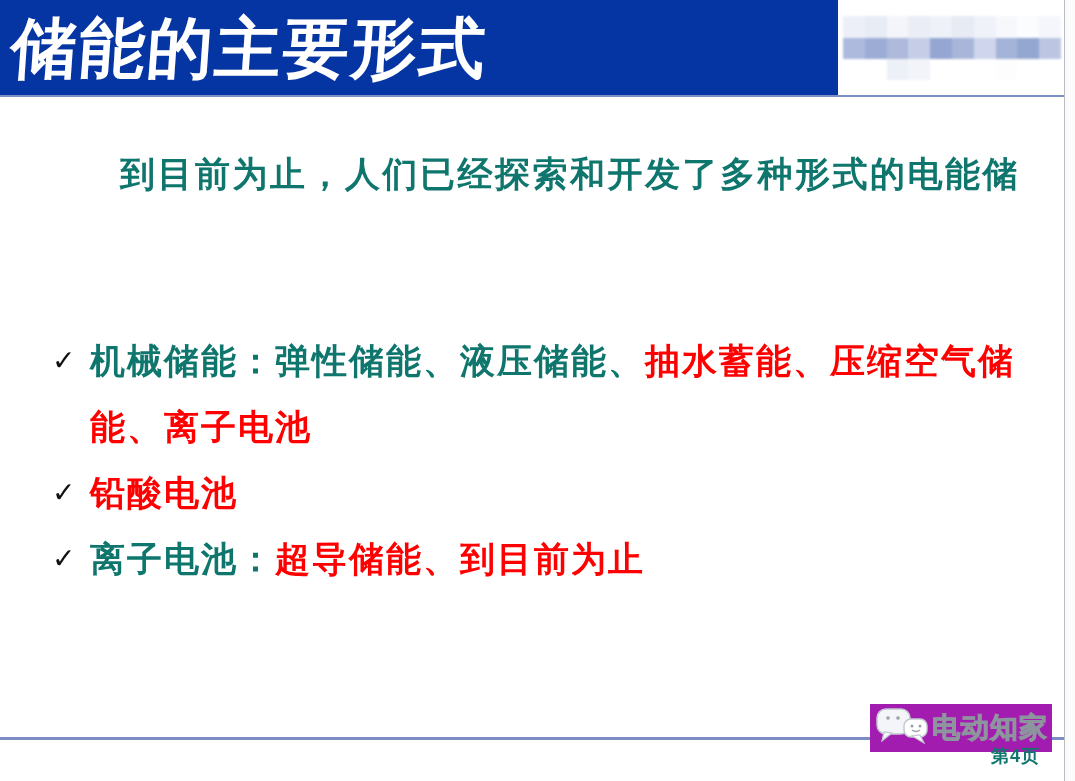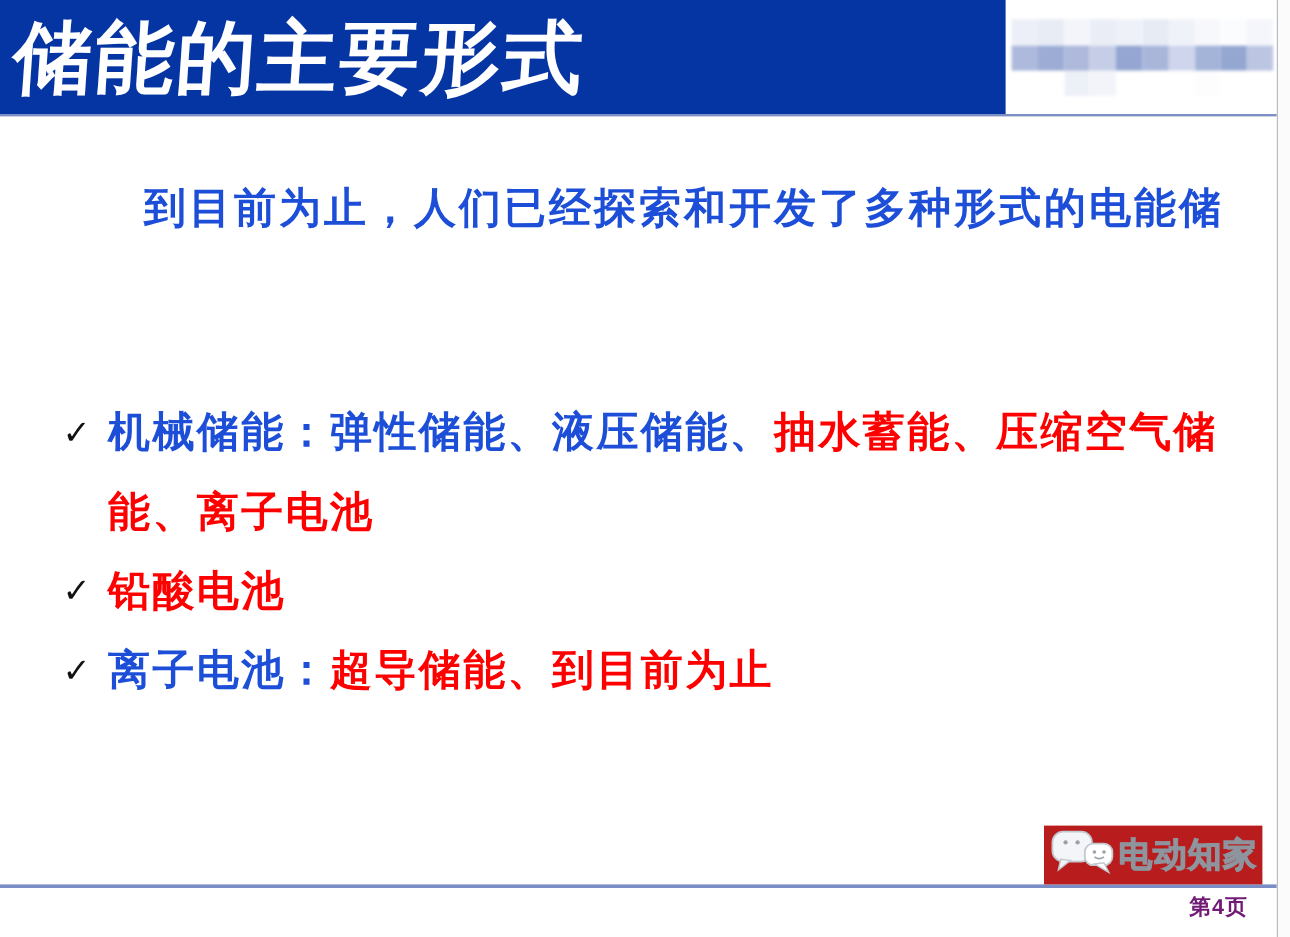--- a/index.html
+++ b/index.html
@@ -24,31 +24,31 @@
   .watermark .cell{width:100%;height:100%;}
   
   .para{position:absolute;left:47px;top:140px;width:990px;font-size:35px;font-weight:bold;
     line-height:67px;letter-spacing:2.5px;color:#000;}
   .para .text-line.indent{text-indent:73px;}
   .bullets{position:absolute;left:52px;top:328px;width:1000px;font-size:35px;font-weight:bold;
     line-height:66px;letter-spacing:2px;color:#000;}
   .bullet{display:flex;align-items:flex-start;}
   .check{flex:0 0 38px;font-size:28px;font-weight:normal;color:#111;line-height:66px;}
   .bullet-text{flex:1;}
-  .seg-black{color:#1d4ed8;}
+  .seg-black{color:#0f766e;}
   .seg-red{color:#ff0000;}
   
   .footer-rule{position:absolute;left:0;top:737px;width:1064px;height:3px;background:#7a8dc5;}
-  .footer-logo{position:absolute;left:870px;top:688px;display:flex;align-items:center;background:#b91c1c;padding:0 4px;}
+  .footer-logo{position:absolute;left:870px;top:704px;display:flex;align-items:center;background:#a21caf;padding:0 4px;}
   .logo-text{
     font-size:28px;font-weight:bold;letter-spacing:1px;line-height:42px;white-space:nowrap;
     color:#b0b6bd;-webkit-text-stroke:1px #8d949d;
   }
   .page-num{position:absolute;top:744px;left:900px;width:140px;text-align:right;
-    font-size:18px;font-weight:bold;color:#701a75;letter-spacing:1px;}
+    font-size:18px;font-weight:bold;color:#0f766e;letter-spacing:1px;}
 </style>
 </head>
 <body>
 
 <div class="page">
 
   <div class="header-bar">
     <div class="page-title">储能的主要形式</div>
   </div>
 

